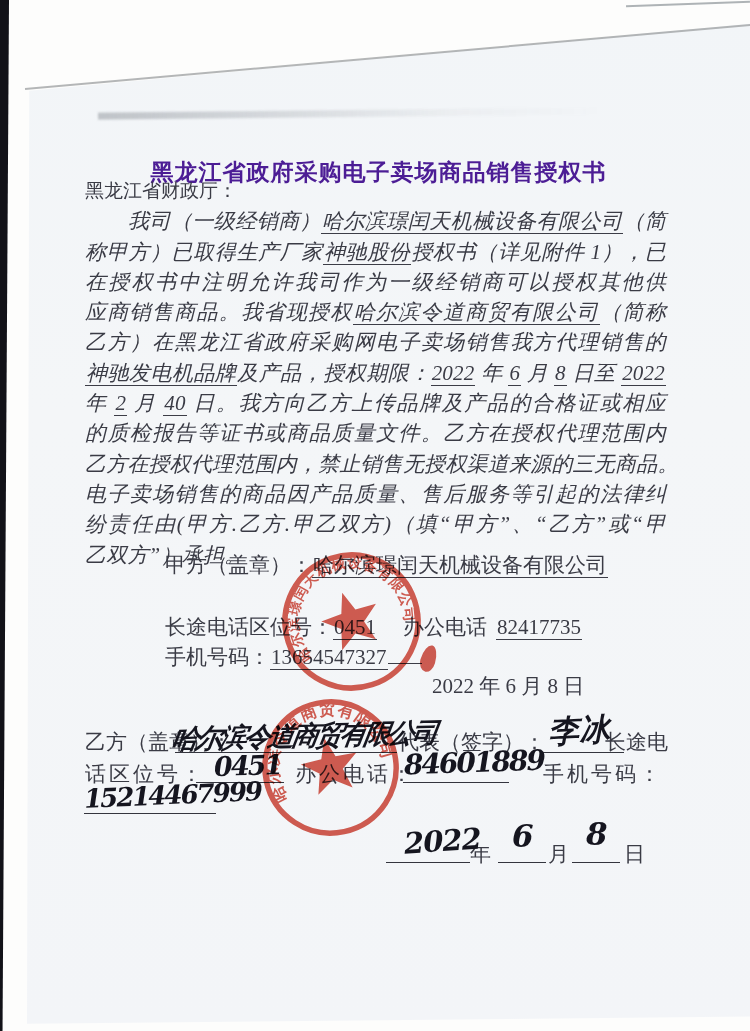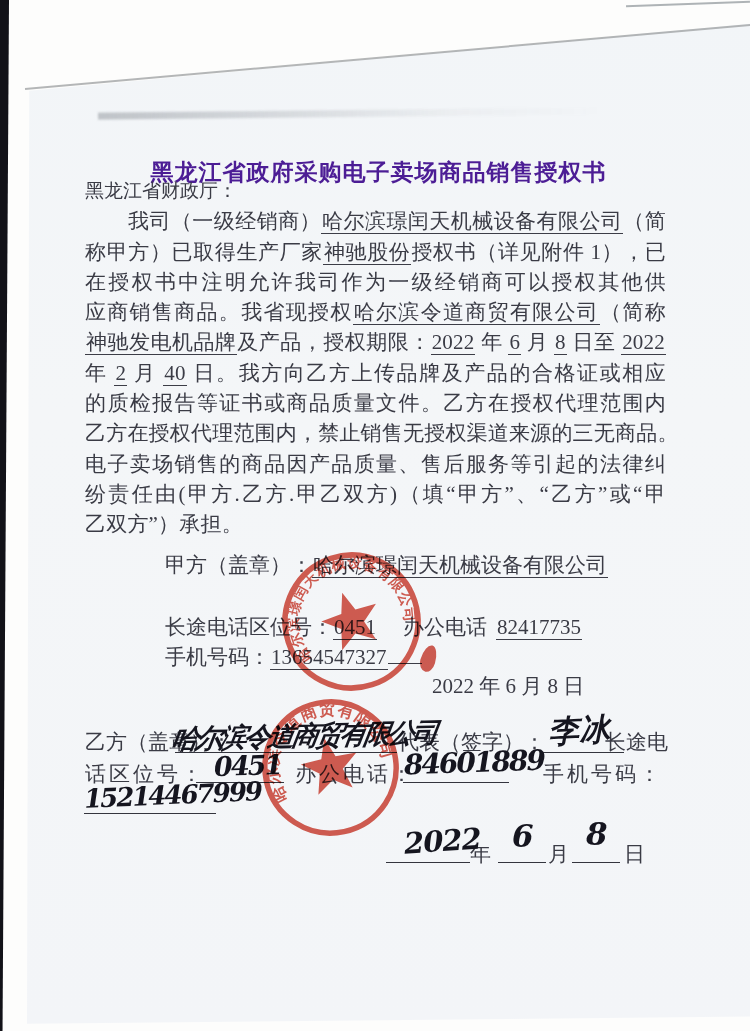--- a/index.html
+++ b/index.html
@@ -39,21 +39,21 @@
   .doc{position:absolute;inset:0;color:#3a3b45;}
   .title{
     position:absolute;left:88px;top:119px;width:581px;
     text-align:center;font-size:23px;font-weight:700;color:#4c1d95;
     letter-spacing:1px;
     margin-top:38px;
   }
   .bodyblock{position:absolute;left:85px;top:176px;width:581px;font-size:21px;}
   .bline{
     line-height:30.3px;height:30.3px;white-space:nowrap;
-    text-align:justify;text-align-last:justify;letter-spacing:.2px;
+    text-align:justify;text-align-last:justify;letter-spacing:.2px;font-style:italic;
   }
   .bline.indent{padding-left:43px;}
   .bline.short{text-align-last:left;}
   .salutation{line-height:30.3px;height:30.3px;font-size:19px;}
   .u{border-bottom:1.6px solid #3c3d47;padding:0 1px;}
   
   .prow{position:absolute;font-size:21px;white-space:nowrap;color:#3a3b45;}
   .pa{left:144px;margin-left:21px;}
   .sp24{display:inline-block;width:26px;}
   .sp8{display:inline-block;width:9px;}
@@ -89,20 +89,21 @@
 
   <div class="doc">
     <div class="title">黑龙江省政府采购电子卖场商品销售授权书</div>
 
     <div class="bodyblock">
       <div class="salutation">黑龙江省财政厅：</div>
       <div class="bline indent"><span>我司（一级经销商）</span><span class="u">哈尔滨璟闰天机械设备有限公司</span><span>（简</span></div>
       <div class="bline"><span>称甲方）已取得生产厂家</span><span class="u">神驰股份</span><span>授权书（详见附件 1），已</span></div>
       <div class="bline"><span>在授权书中注明允许我司作为一级经销商可以授权其他供</span></div>
       <div class="bline"><span>应商销售商品。我省现授权</span><span class="u">哈尔滨令道商贸有限公司</span><span>（简称</span></div>
+      <div class="bline"><span>乙方）在黑龙江省政府采购网电子卖场销售我方代理销售的</span></div>
       <div class="bline"><span class="u">神驰发电机品牌</span><span>及产品，授权期限：</span><span class="u">2022</span><span> 年 </span><span class="u">6</span><span> 月 </span><span class="u">8</span><span> 日至 </span><span class="u">2022</span></div>
       <div class="bline"><span>年 </span><span class="u">2</span><span> 月 </span><span class="u">40</span><span> 日。我方向乙方上传品牌及产品的合格证或相应</span></div>
       <div class="bline"><span>的质检报告等证书或商品质量文件。乙方在授权代理范围内</span></div>
       <div class="bline"><span>乙方在授权代理范围内，禁止销售无授权渠道来源的三无商品。</span></div>
       <div class="bline"><span>电子卖场销售的商品因产品质量、售后服务等引起的法律纠</span></div>
       <div class="bline"><span>纷责任由(甲方.乙方.甲乙双方)（填“甲方”、“乙方”或“甲</span></div>
       <div class="bline short"><span>乙双方”）承担。</span></div>
     </div>
 
     <div class="prow pa" style="top:551px">

